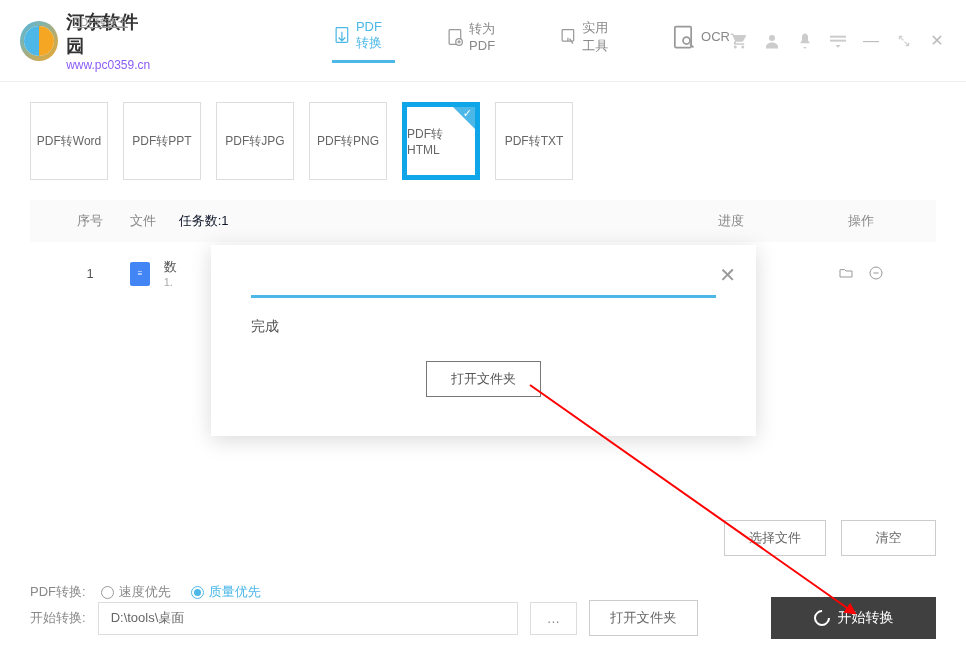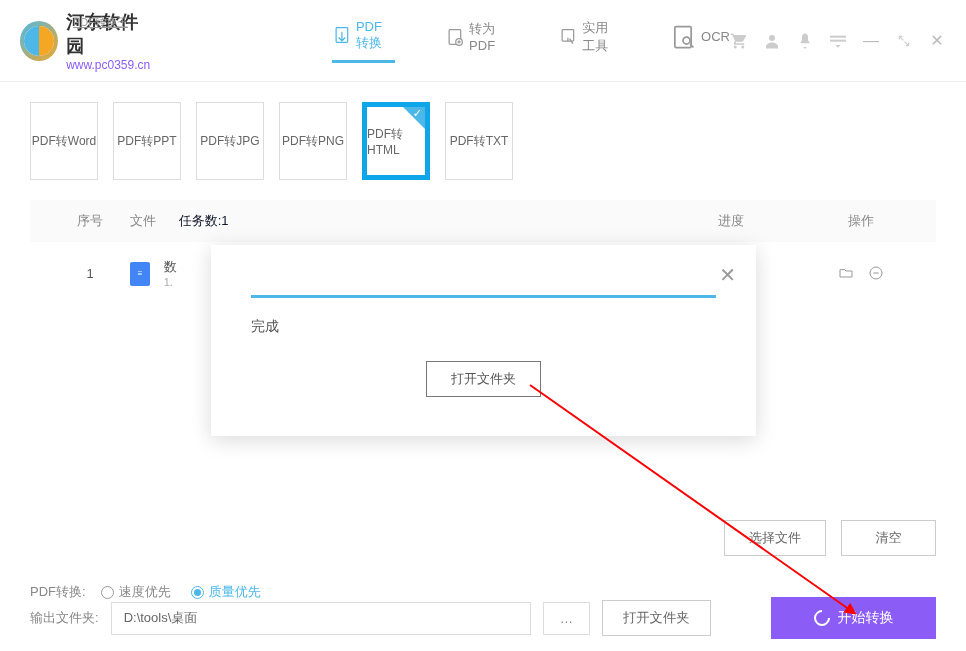--- a/index.html
+++ b/index.html
@@ -22,21 +22,21 @@
     .nav-tab.active { border-bottom: 3px solid #4db8e8; color: #4db8e8; }
     .nav-tab-icon { width: 28px; height: 28px; }
     .nav-tab-label { font-size: 13px; color: #888; }
     .nav-tab.active .nav-tab-label { color: #4db8e8; }
     
     .window-controls { margin-left: auto; display: flex; gap: 15px; align-items: center; }
     .window-control { width: 18px; height: 18px; color: #bbb; cursor: pointer; display: flex; align-items: center; justify-content: center; }
     
     
     .format-tiles { display: flex; gap: 15px; padding: 20px 30px; }
-    .format-tile { width: 68px; height: 78px; border: 1px solid #ddd; display: flex; align-items: center; justify-content: center; font-size: 12px; color: #666; cursor: pointer; position: relative; background: #fff; }
+    .format-tile { width: 78px; height: 78px; border: 1px solid #ddd; display: flex; align-items: center; justify-content: center; font-size: 12px; color: #666; cursor: pointer; position: relative; background: #fff; }
     .format-tile.selected { border: 5px solid #0ea5e9; }
     .format-tile.selected::before { content: ''; position: absolute; top: 0; right: 0; width: 0; height: 0; border-style: solid; border-width: 0 22px 22px 0; border-color: transparent #4db8e8 transparent transparent; }
     .format-tile.selected::after { content: '✓'; position: absolute; top: 0; right: 3px; color: #fff; font-size: 11px; }
     
     
     .file-table { margin: 0 30px; }
     .table-header { display: flex; padding: 12px 20px; background: #fafafa; font-size: 13px; color: #888; }
     .col-index { width: 80px; text-align: center; }
     .col-file { flex: 1; }
     .col-file-count { color: #0f172a; margin-left: 19px; }
@@ -67,21 +67,21 @@
     .radio-item { display: flex; align-items: center; gap: 5px; cursor: pointer; }
     .radio-circle { width: 13px; height: 13px; border: 1px solid #999; border-radius: 50%; display: inline-flex; align-items: center; justify-content: center; }
     .radio-circle.checked { border-color: #4db8e8; }
     .radio-circle.checked::after { content: ''; width: 7px; height: 7px; background: #4db8e8; border-radius: 50%; }
     .radio-item.checked { color: #4db8e8; }
     
     .bottom-path { position: absolute; bottom: 12px; left: 30px; right: 30px; display: flex; align-items: center; gap: 12px; font-size: 13px; color: #888; }
     .path-input { flex: 0 0 420px; padding: 8px 12px; border: 1px solid #ddd; font-size: 13px; color: #666; }
     .btn-browse { padding: 8px 16px; border: 1px solid #ddd; background: #fff; color: #888; cursor: pointer; }
     .btn-open-folder { padding: 8px 20px; border: 1px solid #ccc; background: #fff; color: #666; cursor: pointer; }
-    .btn-start { margin-left: auto; padding: 12px 40px; background: #8b5cf6; color: #fff; border: none; font-size: 14px; cursor: pointer; display: flex; align-items: center; gap: 8px; width: 165px; justify-content: center; }
+    .btn-start { margin-left: auto; padding: 12px 40px; background: #404040; color: #fff; border: none; font-size: 14px; cursor: pointer; display: flex; align-items: center; gap: 8px; width: 165px; justify-content: center; }
     .refresh-icon { width: 16px; height: 16px; border: 2px solid #fff; border-radius: 50%; border-top-color: transparent; transform: rotate(45deg); position: relative; }
   </style>
 </head>
 <body>
 
 <div class="header">
   <div class="logo-area">
     <div class="logo-circle">
       <div class="logo-inner"></div>
     </div>
@@ -246,21 +246,21 @@
       <span>速度优先</span>
     </div>
     <div class="radio-item checked">
       <span class="radio-circle checked"></span>
       <span>质量优先</span>
     </div>
   </div>
 </div>
 
 <div class="bottom-path">
-  <span>输出文件夹:</span>
+  <span>开始转换:</span>
   <input class="path-input" value="D:\tools\桌面" style="">
   <button class="btn-browse">…</button>
   <button class="btn-open-folder">打开文件夹</button>
   <button class="btn-start">
     <span class="refresh-icon"></span>
     <span>开始转换</span>
   </button>
 </div>
 
 </body></html>

